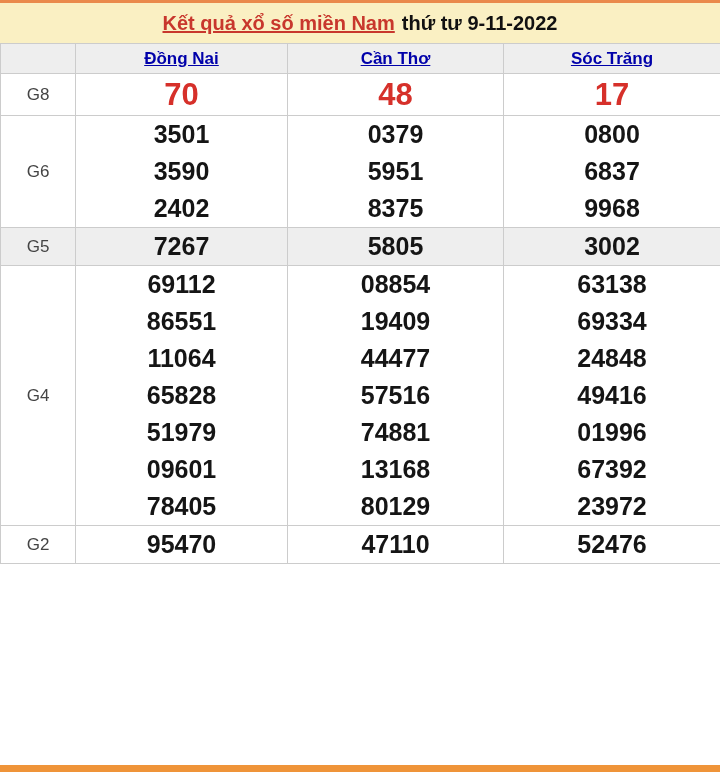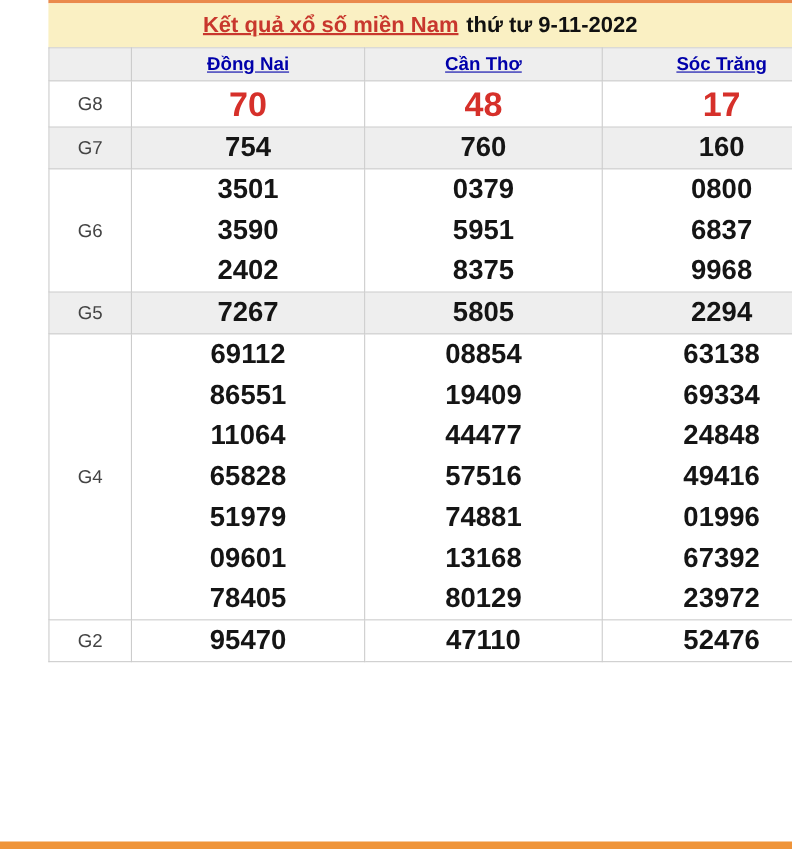--- a/index.html
+++ b/index.html
@@ -5,21 +5,21 @@
   * { box-sizing: border-box; margin: 0; padding: 0; }
   html, body { width: 720px; }
   body {
     font-family: "Liberation Sans", sans-serif;
     background: #ffffff;
     width: 720px;
     height: 772px;
     position: relative;
     overflow: hidden;
   }
-  .page { width: 720px; height: 772px; position: relative; padding-left: 44px; }
+  .page { width: 720px; height: 772px; position: relative; }
 
   .top-accent {
     height: 3px;
     width: 100%;
     background: var(--top-accent, #EA8A4C);
   }
   .title-band {
     height: 40px;
     width: 100%;
     background: var(--header-band-bg, #FAF0C3);
@@ -124,32 +124,20 @@
           <td class="num-cell">
             <div class="num">70</div>
           </td>
           <td class="num-cell">
             <div class="num">48</div>
           </td>
           <td class="num-cell">
             <div class="num">17</div>
           </td>
         </tr>
-        <tr class=" alt">
-          <td class="label-cell">G7</td>
-          <td class="num-cell">
-            <div class="num">754</div>
-          </td>
-          <td class="num-cell">
-            <div class="num">760</div>
-          </td>
-          <td class="num-cell">
-            <div class="num">160</div>
-          </td>
-        </tr>
         <tr class="">
           <td class="label-cell">G6</td>
           <td class="num-cell">
             <div class="num">3501</div>
             <div class="num">3590</div>
             <div class="num">2402</div>
           </td>
           <td class="num-cell">
             <div class="num">0379</div>
             <div class="num">5951</div>
@@ -163,21 +151,21 @@
         </tr>
         <tr class=" alt">
           <td class="label-cell">G5</td>
           <td class="num-cell">
             <div class="num">7267</div>
           </td>
           <td class="num-cell">
             <div class="num">5805</div>
           </td>
           <td class="num-cell">
-            <div class="num">2294</div>
+            <div class="num">3002</div>
           </td>
         </tr>
         <tr class="">
           <td class="label-cell">G4</td>
           <td class="num-cell">
             <div class="num">69112</div>
             <div class="num">86551</div>
             <div class="num">11064</div>
             <div class="num">65828</div>
             <div class="num">51979</div>

